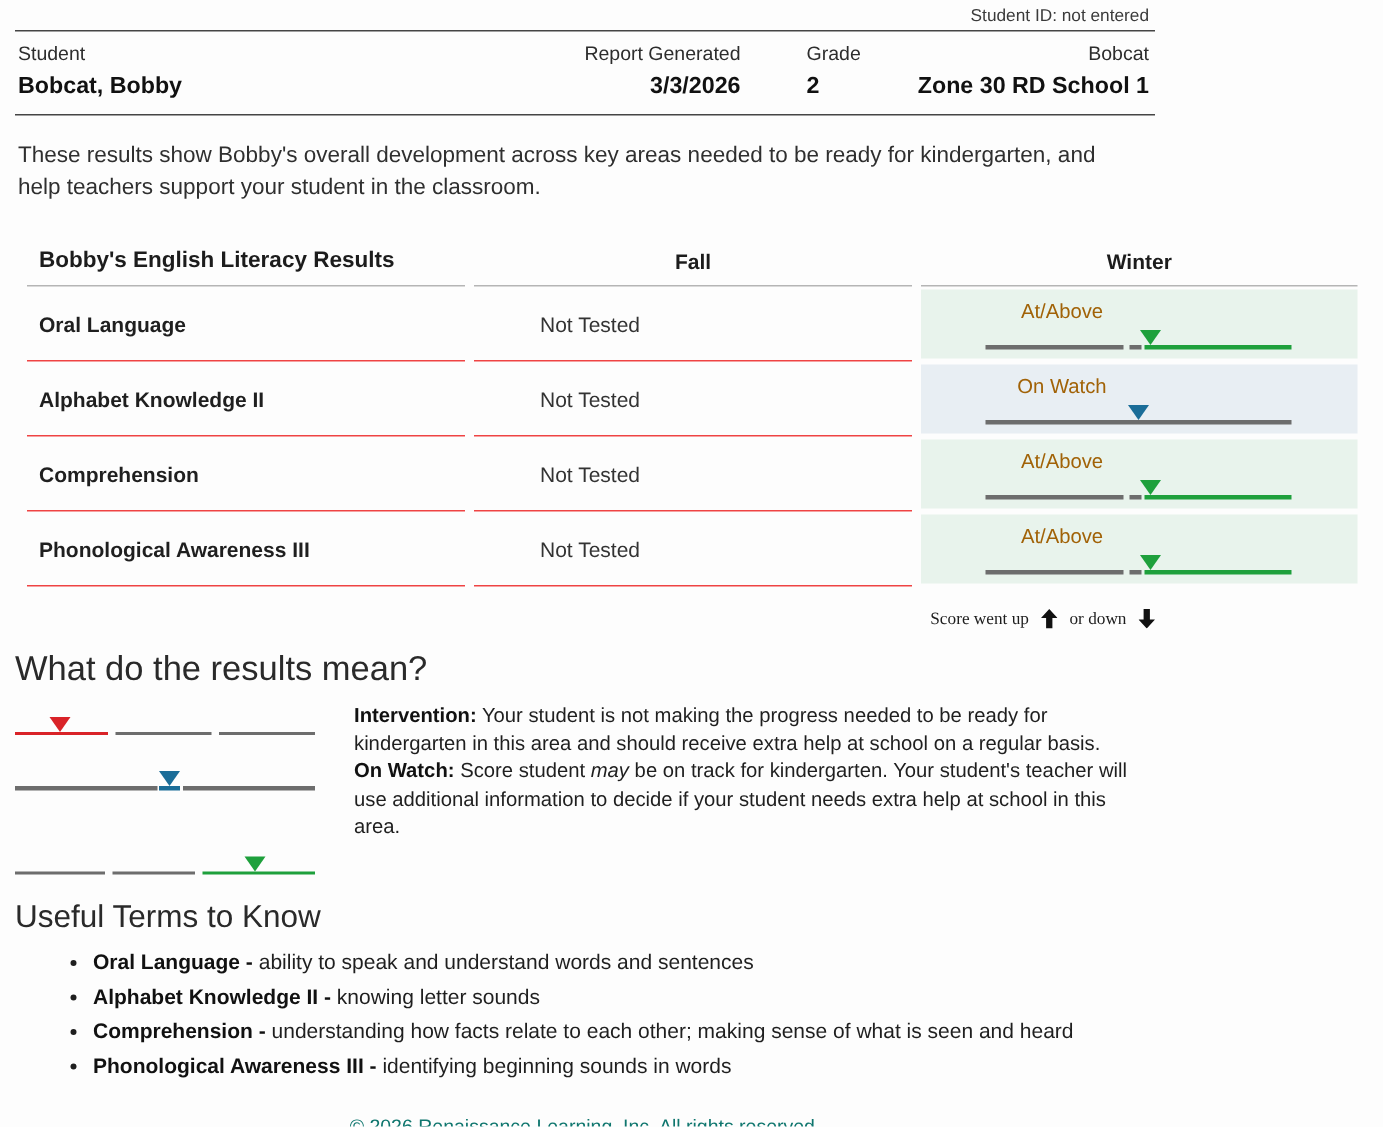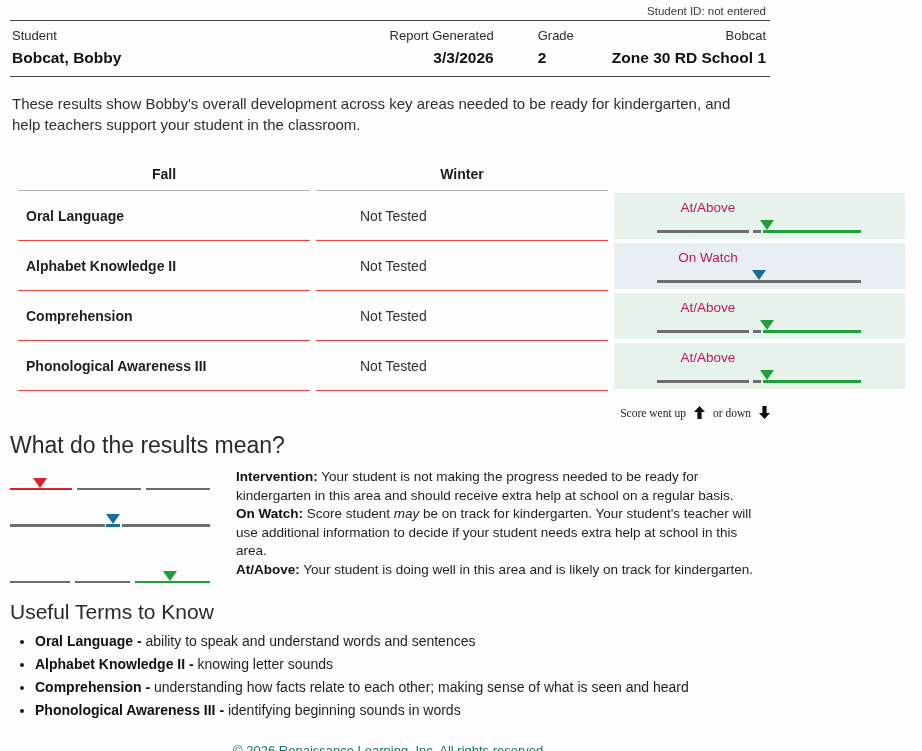--- a/index.html
+++ b/index.html
@@ -32,21 +32,21 @@
   .t-head.title { padding-left: 8px; font-weight: 700; font-size: 15px; color: #1c1c1c; }
   .t-head.center { justify-content: center; font-weight: 700; font-size: 14px; color: #1c1c1c; }
   .t-cell { height: 50px; display: flex; align-items: center; border-bottom: 1px solid #ef4444; }
   .t-cell.area { padding-left: 8px; font-weight: 700; font-size: 14px; color: #1f1f1f; }
   .t-cell.fall { padding-left: 44px; font-size: 14px; color: #333; }
   .t-cell.winter { border-bottom: none; display: block; height: 50px; }
   .w-card { position: relative; height: 46px; margin: 2px 0; }
   .w-card.at-above { background: #e8f3ec; }
   .w-card.on-watch { background: #e8eef3; }
   .w-label { position: absolute; top: 7px; left: 43px; width: 102px; text-align: center;
-             font-size: 13.5px; color: #be185d; }
+             font-size: 13.5px; color: #a16207; }
   .gauge { position: absolute; left: 43px; bottom: 6px; width: 204px; height: 14px; }
   .seg { position: absolute; bottom: 0; height: 3px; background: #6d6d6d; }
   .seg.green { background: #1ea03c; }
   .tri { position: absolute; bottom: 3px; width: 0; height: 0;
          border-left: 7px solid transparent; border-right: 7px solid transparent; }
   .tri.green { border-top: 10px solid #1ea03c; }
   .tri.blue  { border-top: 10px solid #1b6d98; }
   .tri.red   { border-top: 10px solid #d92328; }
   
   .gauge.g-at .s1 { left: 0; width: 92px; }
@@ -84,21 +84,21 @@
   .lg-ow .tri { left: 96px; bottom: 3px; }
   
   .lg-at .s1 { left: 0; width: 60px; }
   .lg-at .s2 { left: 65px; width: 55px; }
   .lg-at .s3 { left: 125px; width: 75px; background: #1ea03c; }
   .lg-at .tri { left: 153px; }
 
   
   .terms-heading { font-size: 21px; font-weight: 400; color: #2a2a2a; margin: 17px 0 4px 10px; }
   ul.terms { margin: 10px 0 0 14px; padding-left: 21px; list-style: disc; }
-  ul.terms li { font-size: 14px; color: #1f1f1f; margin-bottom: 8px; line-height: 15px; }
+  ul.terms li { font-size: 14px; color: #1f1f1f; margin-bottom: 8px; line-height: 15px; margin-left: 27px; }
   ul.terms li b { color: #111; }
 
   
   .footer { text-align: center; margin-top: 25px; font-size: 13px; color: #0f766e; }
 </style>
 </head>
 <body>
 
 <div class="page">
 
@@ -122,20 +122,21 @@
       <div class="h-label">Bobcat</div>
       <div class="h-value">Zone 30 RD School 1</div>
     </div>
   </div>
   <div class="rule"></div>
 
   <p class="intro">These results show Bobby's overall development across key areas needed to be ready for kindergarten, and help teachers support your student in the classroom.</p>
 
   <div class="results">
     <div class="t-grid">
+      <div class="t-head title">Bobby's English Literacy Results</div>
       <div class="t-head center">Fall</div>
       <div class="t-head center">Winter</div>
     </div>
 
     <div class="t-grid">
       <div class="t-cell area">Oral Language</div>
       <div class="t-cell fall">Not Tested</div>
       <div class="t-cell winter">
         <div class="w-card at-above">
           <div class="w-label">At/Above</div>
@@ -234,23 +235,20 @@
       </div>
     </div>
 
     <div class="legend-item">
       <div class="legend-glyph lg-at">
         <div class="seg s1"></div>
         <div class="seg s2"></div>
         <div class="seg s3"></div>
         <div class="tri green"></div>
       </div>
-      <div class="legend-text">
-        <b>At/Above:</b><span> Your student is doing well in this area and is likely on track for kindergarten.</span>
-      </div>
     </div>
   </div>
 
   <h2 class="terms-heading">Useful Terms to Know</h2>
   <ul class="terms">
     <li><b>Oral Language - </b><span>ability to speak and understand words and sentences</span></li>
     <li><b>Alphabet Knowledge II - </b><span>knowing letter sounds</span></li>
     <li><b>Comprehension - </b><span>understanding how facts relate to each other; making sense of what is seen and heard</span></li>
     <li><b>Phonological Awareness III - </b><span>identifying beginning sounds in words</span></li>
   </ul>

